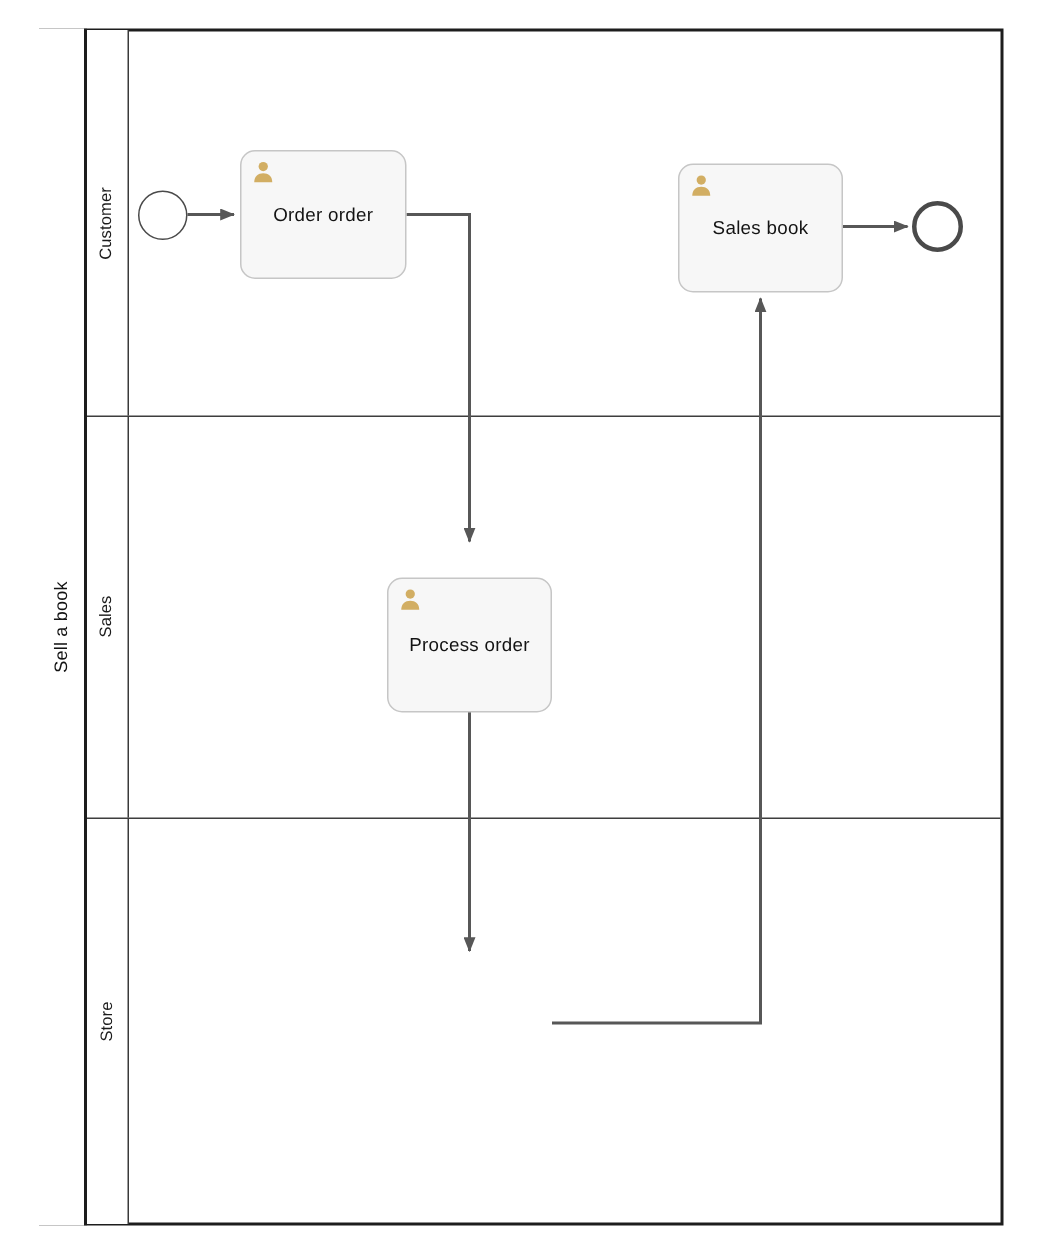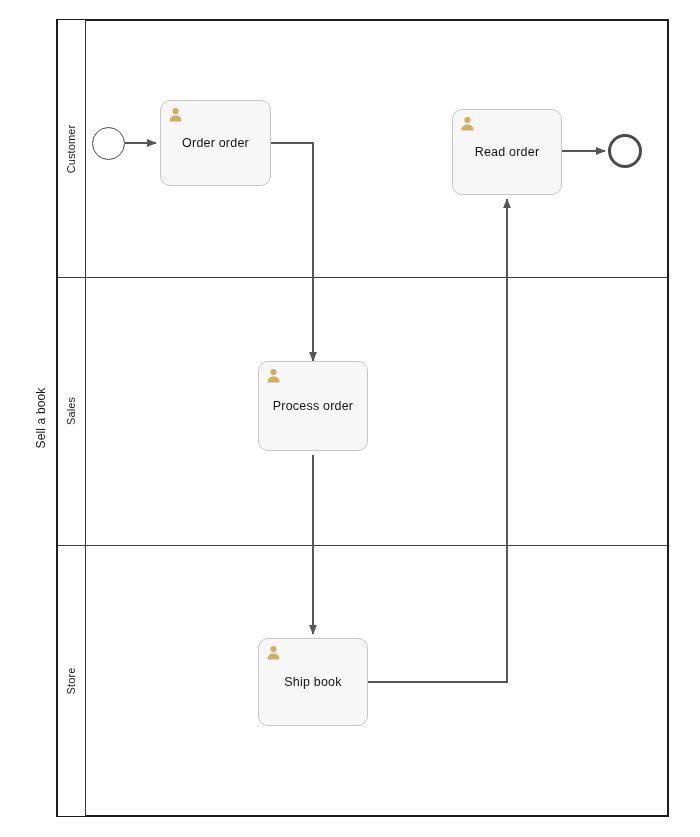--- a/index.html
+++ b/index.html
@@ -173,32 +173,25 @@
       <path d="M1.6,15.5 C1.6,11.2 4.4,9.1 8,9.1 C11.6,9.1 14.4,11.2 14.4,15.5 Z" fill="#d2ae63"></path>
     </svg>
     <span class="task-label">Order order</span>
   </div>
 
   <div class="task" style="left:452px; top:109px; width:110px; height:86px;">
     <svg class="task-icon" viewBox="0 0 16 16">
       <circle cx="8" cy="4.3" r="3.3" fill="#d2ae63"></circle>
       <path d="M1.6,15.5 C1.6,11.2 4.4,9.1 8,9.1 C11.6,9.1 14.4,11.2 14.4,15.5 Z" fill="#d2ae63"></path>
     </svg>
-    <span class="task-label">Read order</span>
+    <span class="task-label">Sales book</span>
   </div>
 
-  <div class="task" style="left:258px; top:361px; width:110px; height:90px;">
+  <div class="task" style="left:258px; top:385px; width:110px; height:90px;">
     <svg class="task-icon" viewBox="0 0 16 16">
       <circle cx="8" cy="4.3" r="3.3" fill="#d2ae63"></circle>
       <path d="M1.6,15.5 C1.6,11.2 4.4,9.1 8,9.1 C11.6,9.1 14.4,11.2 14.4,15.5 Z" fill="#d2ae63"></path>
     </svg>
     <span class="task-label">Process order</span>
   </div>
 
-  <div class="task" style="left:258px; top:638px; width:110px; height:88px;">
-    <svg class="task-icon" viewBox="0 0 16 16">
-      <circle cx="8" cy="4.3" r="3.3" fill="#d2ae63"></circle>
-      <path d="M1.6,15.5 C1.6,11.2 4.4,9.1 8,9.1 C11.6,9.1 14.4,11.2 14.4,15.5 Z" fill="#d2ae63"></path>
-    </svg>
-    <span class="task-label">Ship book</span>
-  </div>
 
 </div>
 
 </body></html>

